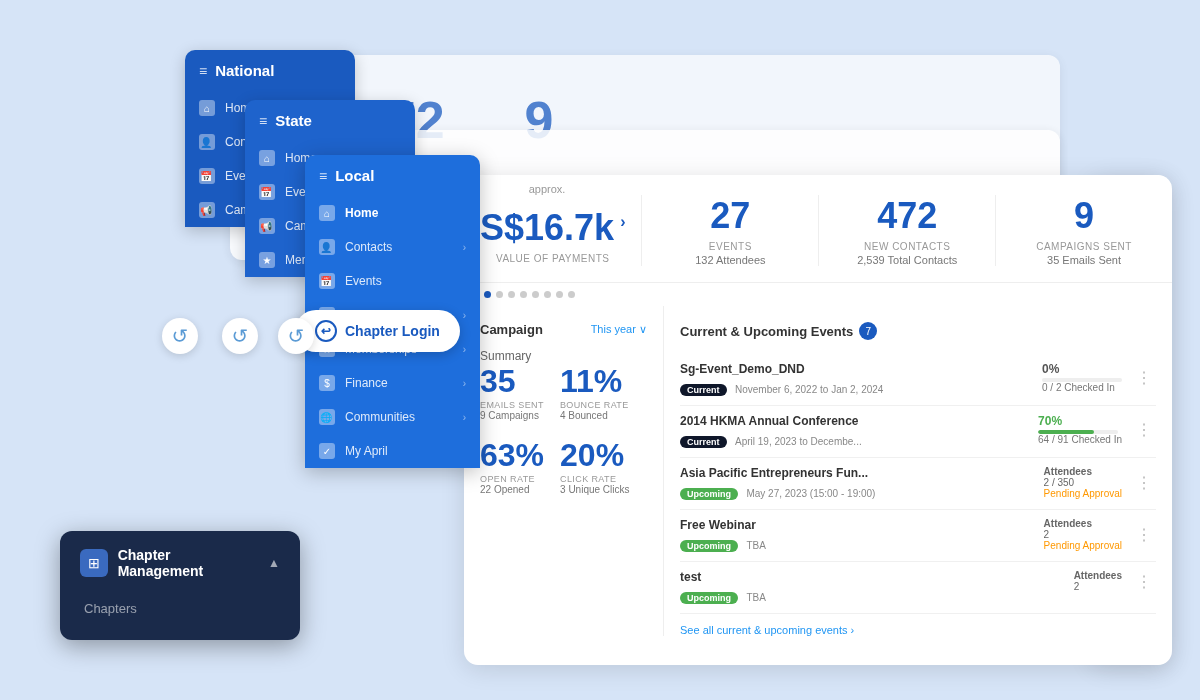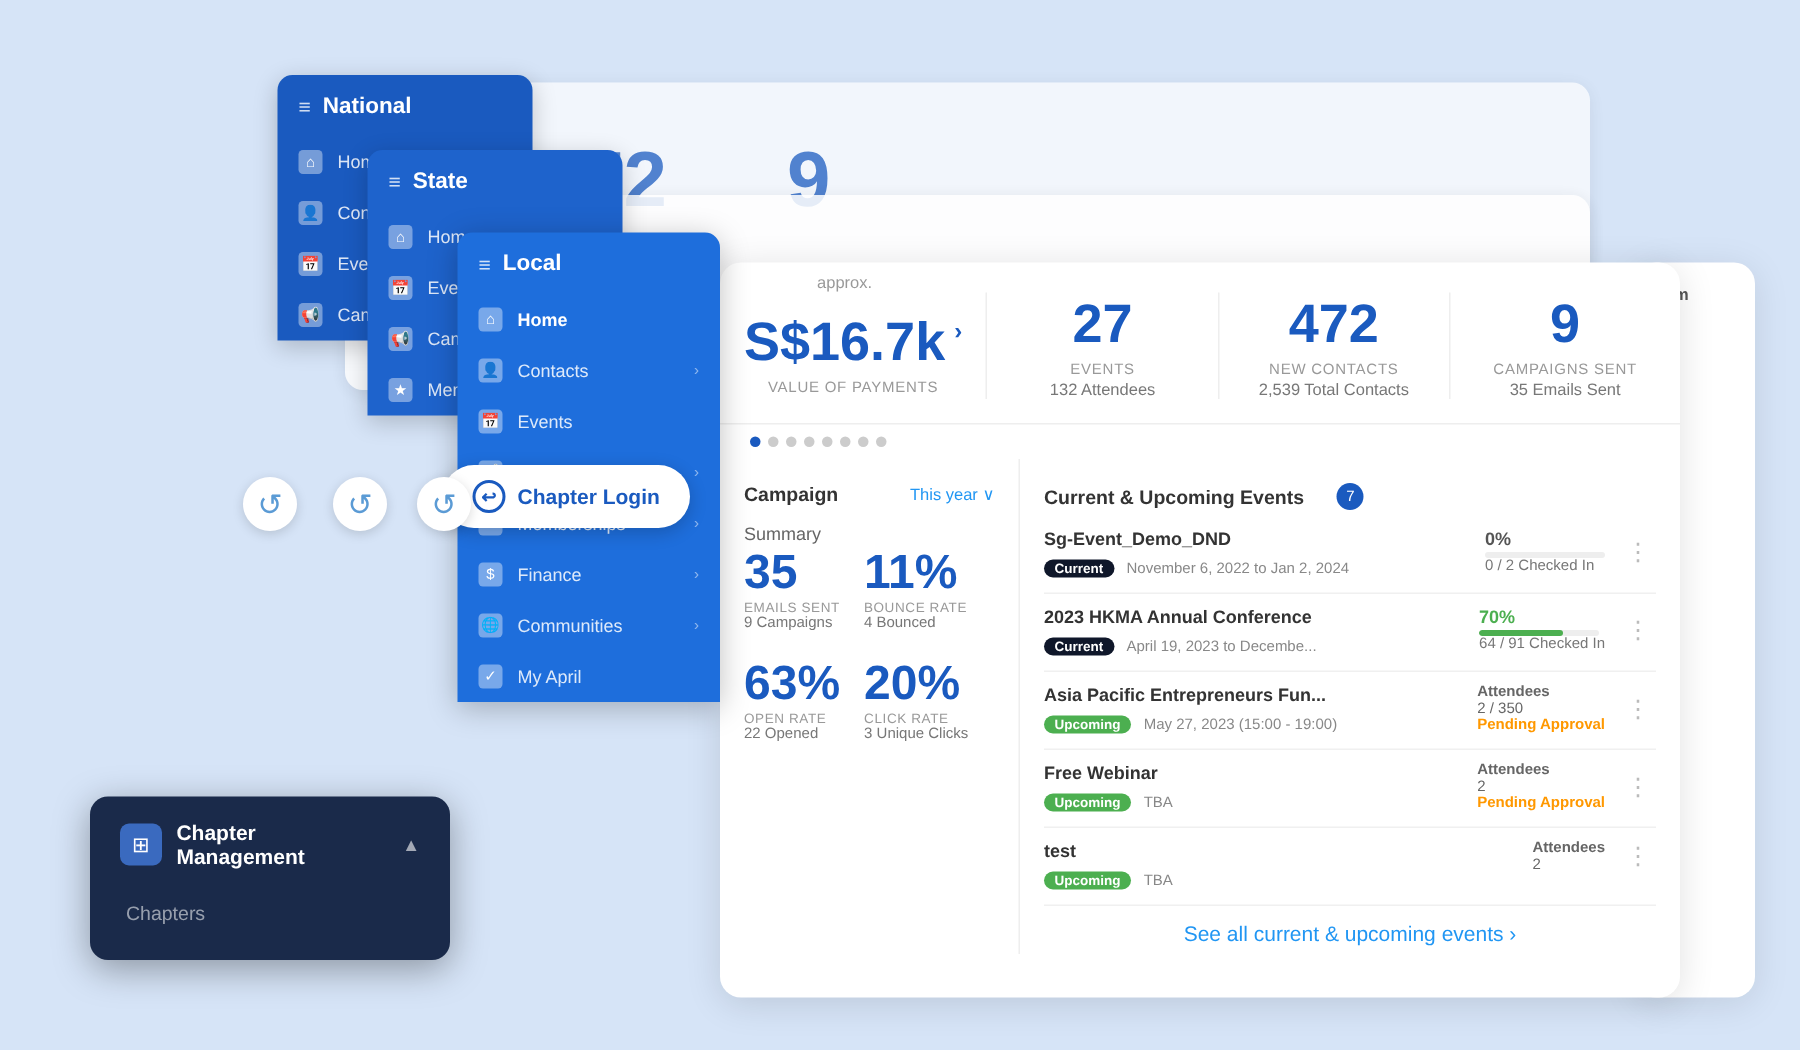--- a/index.html
+++ b/index.html
@@ -38,22 +38,22 @@
 
     .bg-stat {
       font-size: 52px;
       font-weight: 700;
       color: #1a5abf;
     }
 
     
     .main-card {
       position: absolute;
-      top: 175px; left: 480px;
-      width: 640px;
+      top: 175px; left: 464px;
+      width: 708px;
       height: 490px;
       background: white;
       border-radius: 14px;
       box-shadow: 0 4px 24px rgba(0,0,0,0.12);
       padding: 0;
       overflow: hidden;
     }
 
     
     .stats-row {
@@ -175,22 +175,22 @@
 
     
     .events-panel {
       flex: 1;
       padding: 16px;
       overflow-y: auto;
     }
     .events-header {
       display: flex;
       align-items: center;
-      gap: 22px;
-      margin-bottom: 4px;
+      gap: 6px;
+      margin-bottom: 14px;
     }
     .events-title {
       font-size: 13px;
       font-weight: 600;
       color: #333;
     }
     .events-count {
       width: 18px; height: 18px;
       border-radius: 50%;
       background: #1a5abf;
@@ -238,32 +238,32 @@
       font-size: 10px;
       color: #777;
     }
     .event-attendees {
       font-size: 10px;
       color: #666;
     }
     .pending-approval {
       font-size: 10px;
       color: #ff9800;
-      font-weight: 700;
+      font-weight: 400;
     }
     .event-menu {
       font-size: 16px;
       color: #bbb;
       cursor: pointer;
       padding: 0 4px;
     }
     .see-all {
       display: block;
-      text-align: center;
-      font-size: 14px;
+      text-align: left;
+      font-size: 11px;
       color: #2196F3;
       margin-top: 10px;
       cursor: pointer;
     }
 
     
     .progress-bar {
       width: 80px;
       height: 4px;
       background: #eee;
@@ -580,21 +580,21 @@
                 <div class="progress-fill fill-blue" style="width:0%"></div>
               </div>
             <div class="event-checked">0 / 2 Checked In</div>
           </div>
           <span class="event-menu">⋮</span>
         </div>
       </div>
 
       <div class="event-row">
         <div class="event-left">
-          <div class="event-name">2023 HKMA Annual Conference</div>
+          <div class="event-name">2014 HKMA Annual Conference</div>
           <div>
             <span class="event-badge badge-current">Current</span>
             <span class="event-date">April 19, 2023 to Decembe...</span>
           </div>
         </div>
         <div class="event-right">
           <div>
             <div class="pct-green" style="font-size:12px;font-weight:700">70%</div>
             <div class="progress-bar">
                 <div class="progress-fill fill-green" style="width:70%"></div>

